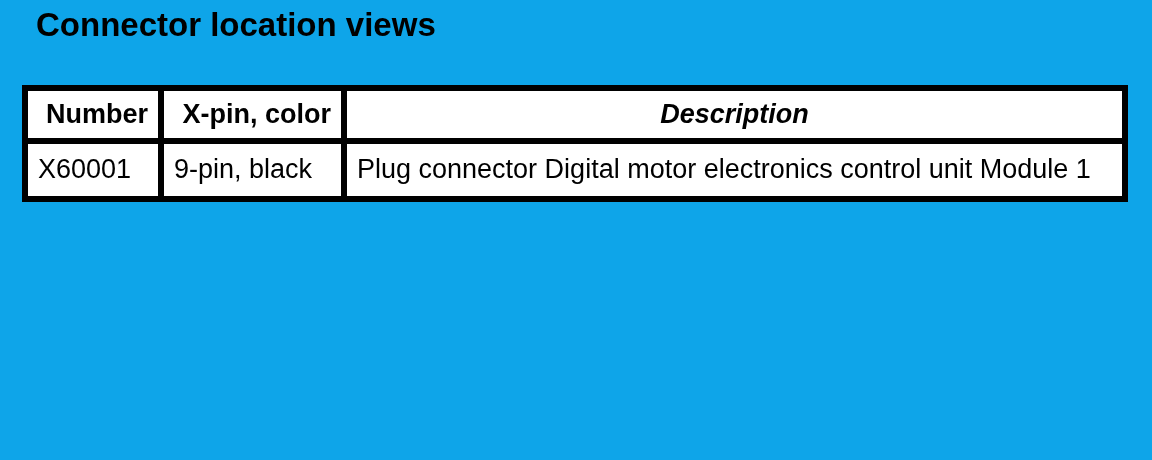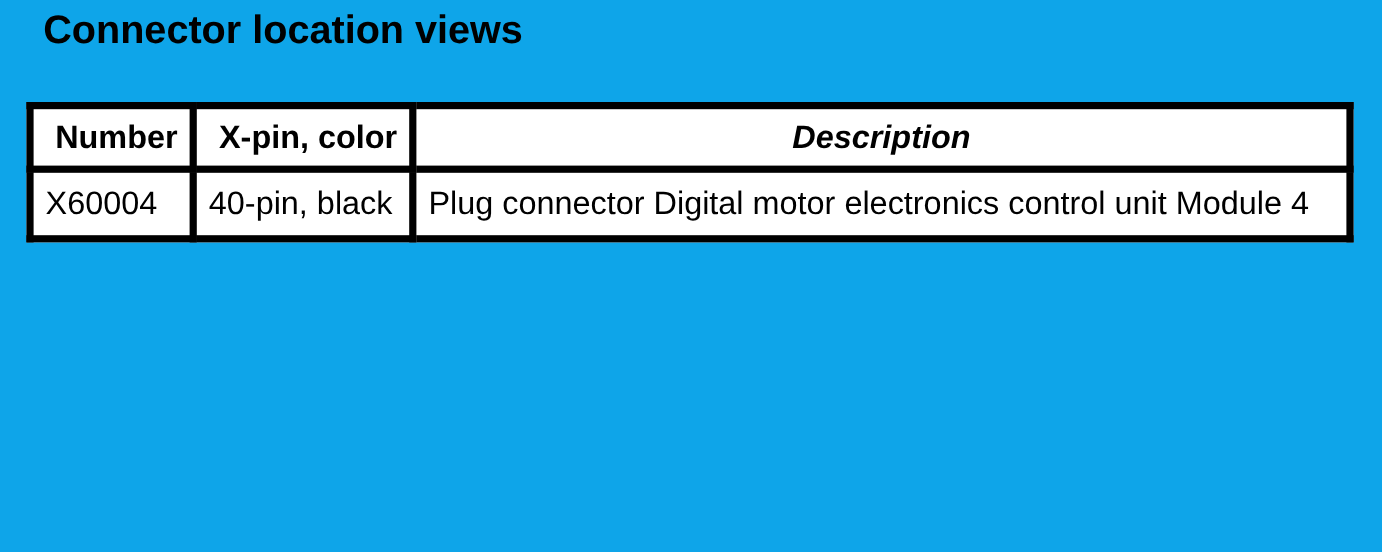--- a/index.html
+++ b/index.html
@@ -79,20 +79,20 @@
     </colgroup>
     <thead>
       <tr>
         <th>Number</th>
         <th>X-pin, color</th>
         <th class="center">Description</th>
       </tr>
     </thead>
     <tbody>
       <tr>
-        <td>X60004</td>
-        <td>40-pin, black</td>
-        <td>Plug connector Digital motor electronics control unit Module 4</td>
+        <td>X60001</td>
+        <td>9-pin, black</td>
+        <td>Plug connector Digital motor electronics control unit Module 1</td>
       </tr>
     </tbody>
   </table>
 
 </div>
 
 </body></html>

